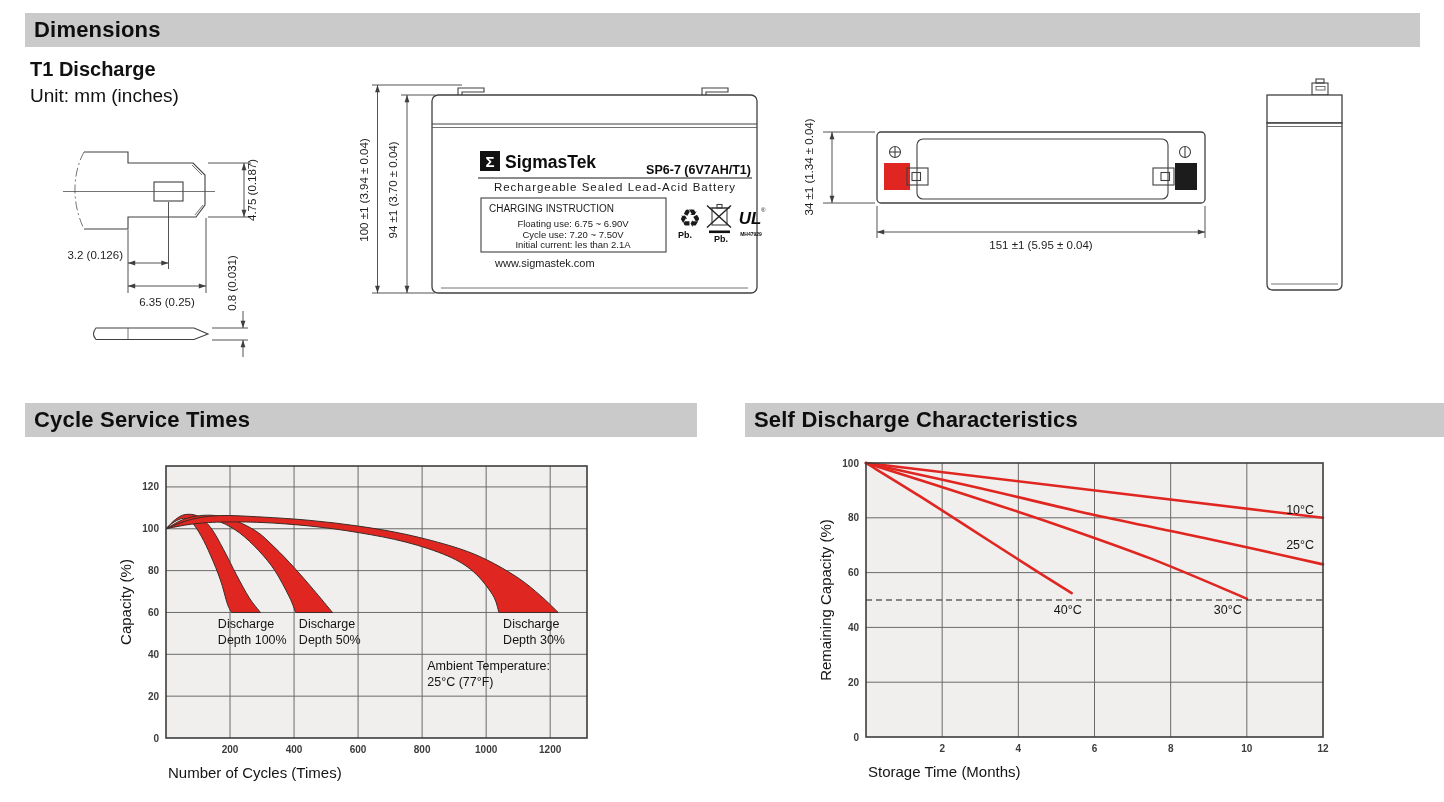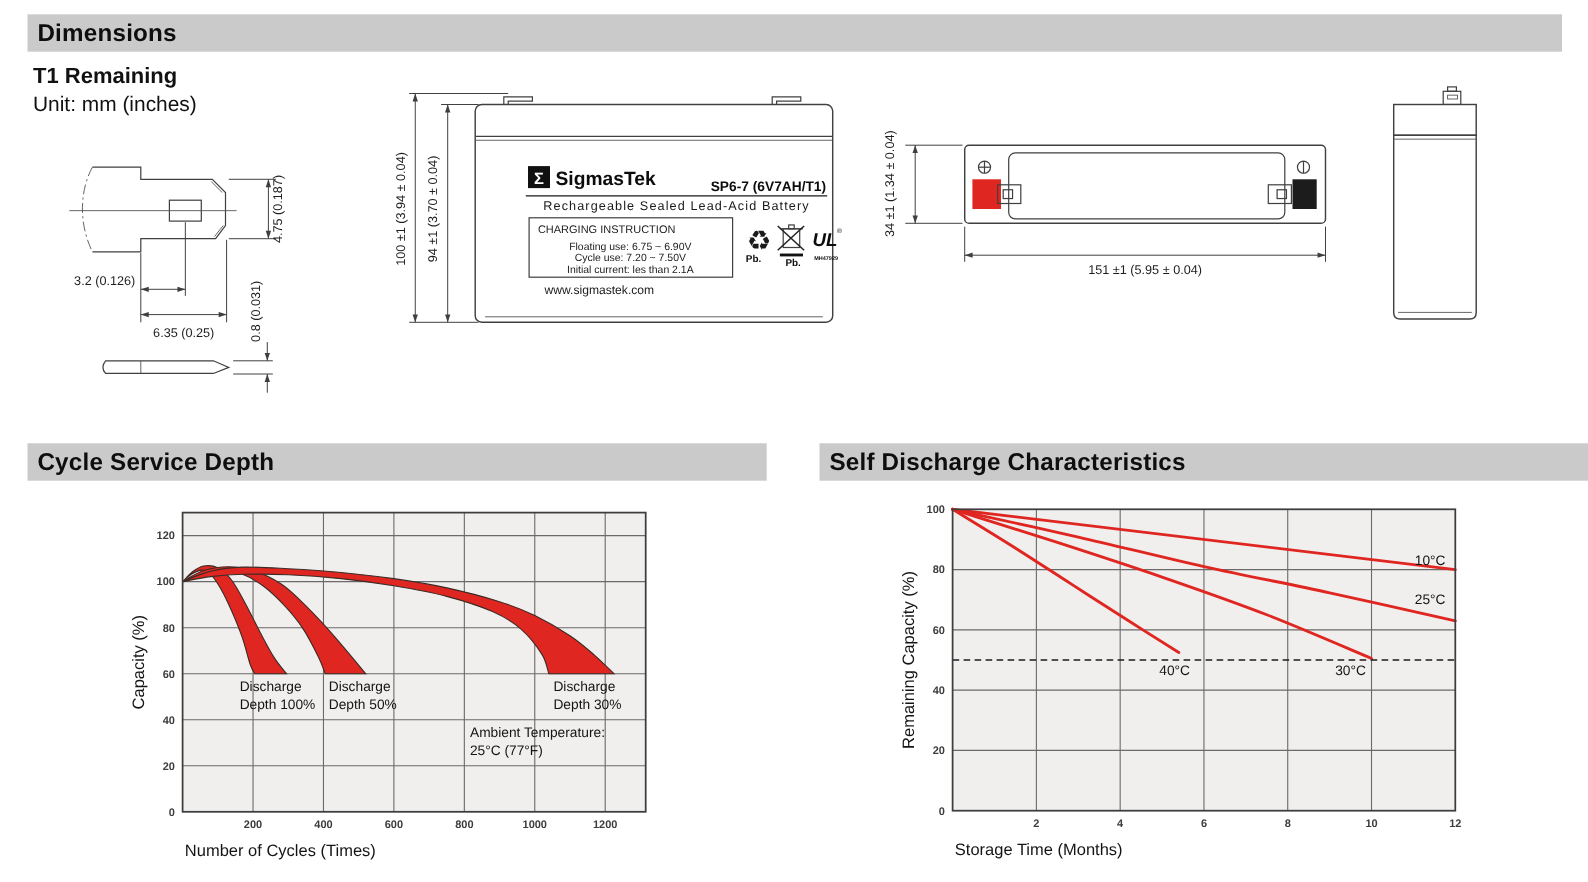--- a/index.html
+++ b/index.html
@@ -35,25 +35,25 @@
   .ulcode{font-size:5px;font-weight:bold;fill:#0c0c0c;}
   .sigma-txt{font-size:15px;font-weight:bold;fill:#ffffff;}
   .recycle{font-size:25px;fill:#1a1a1a;}
 </style>
 </head>
 <body>
 
 <div class="section-bar" id="bar-dimensions">
   <span>Dimensions</span>
 </div>
-<div class="sub-title">T1 Remaining</div>
+<div class="sub-title">T1 Discharge</div>
 <div class="sub-unit">Unit: mm (inches)</div>
 
 <div class="section-bar" id="bar-cycle">
-  <span>Cycle Service Depth</span>
+  <span>Cycle Service Times</span>
 </div>
 <div class="section-bar" id="bar-self">
   <span>Self Discharge Characteristics</span>
 </div>
 
 <svg id="terminal-svg" style="left:55px;top:125px;" width="270" height="255" viewBox="0 0 270 255">
   <defs>
     <marker id="ah" markerWidth="10" markerHeight="8" refX="8.5" refY="3" orient="auto-start-reverse">
       <path d="M0.5,0.3 L8.5,3 L0.5,5.7 Z" fill="#3f3f3f"></path>
     </marker>

